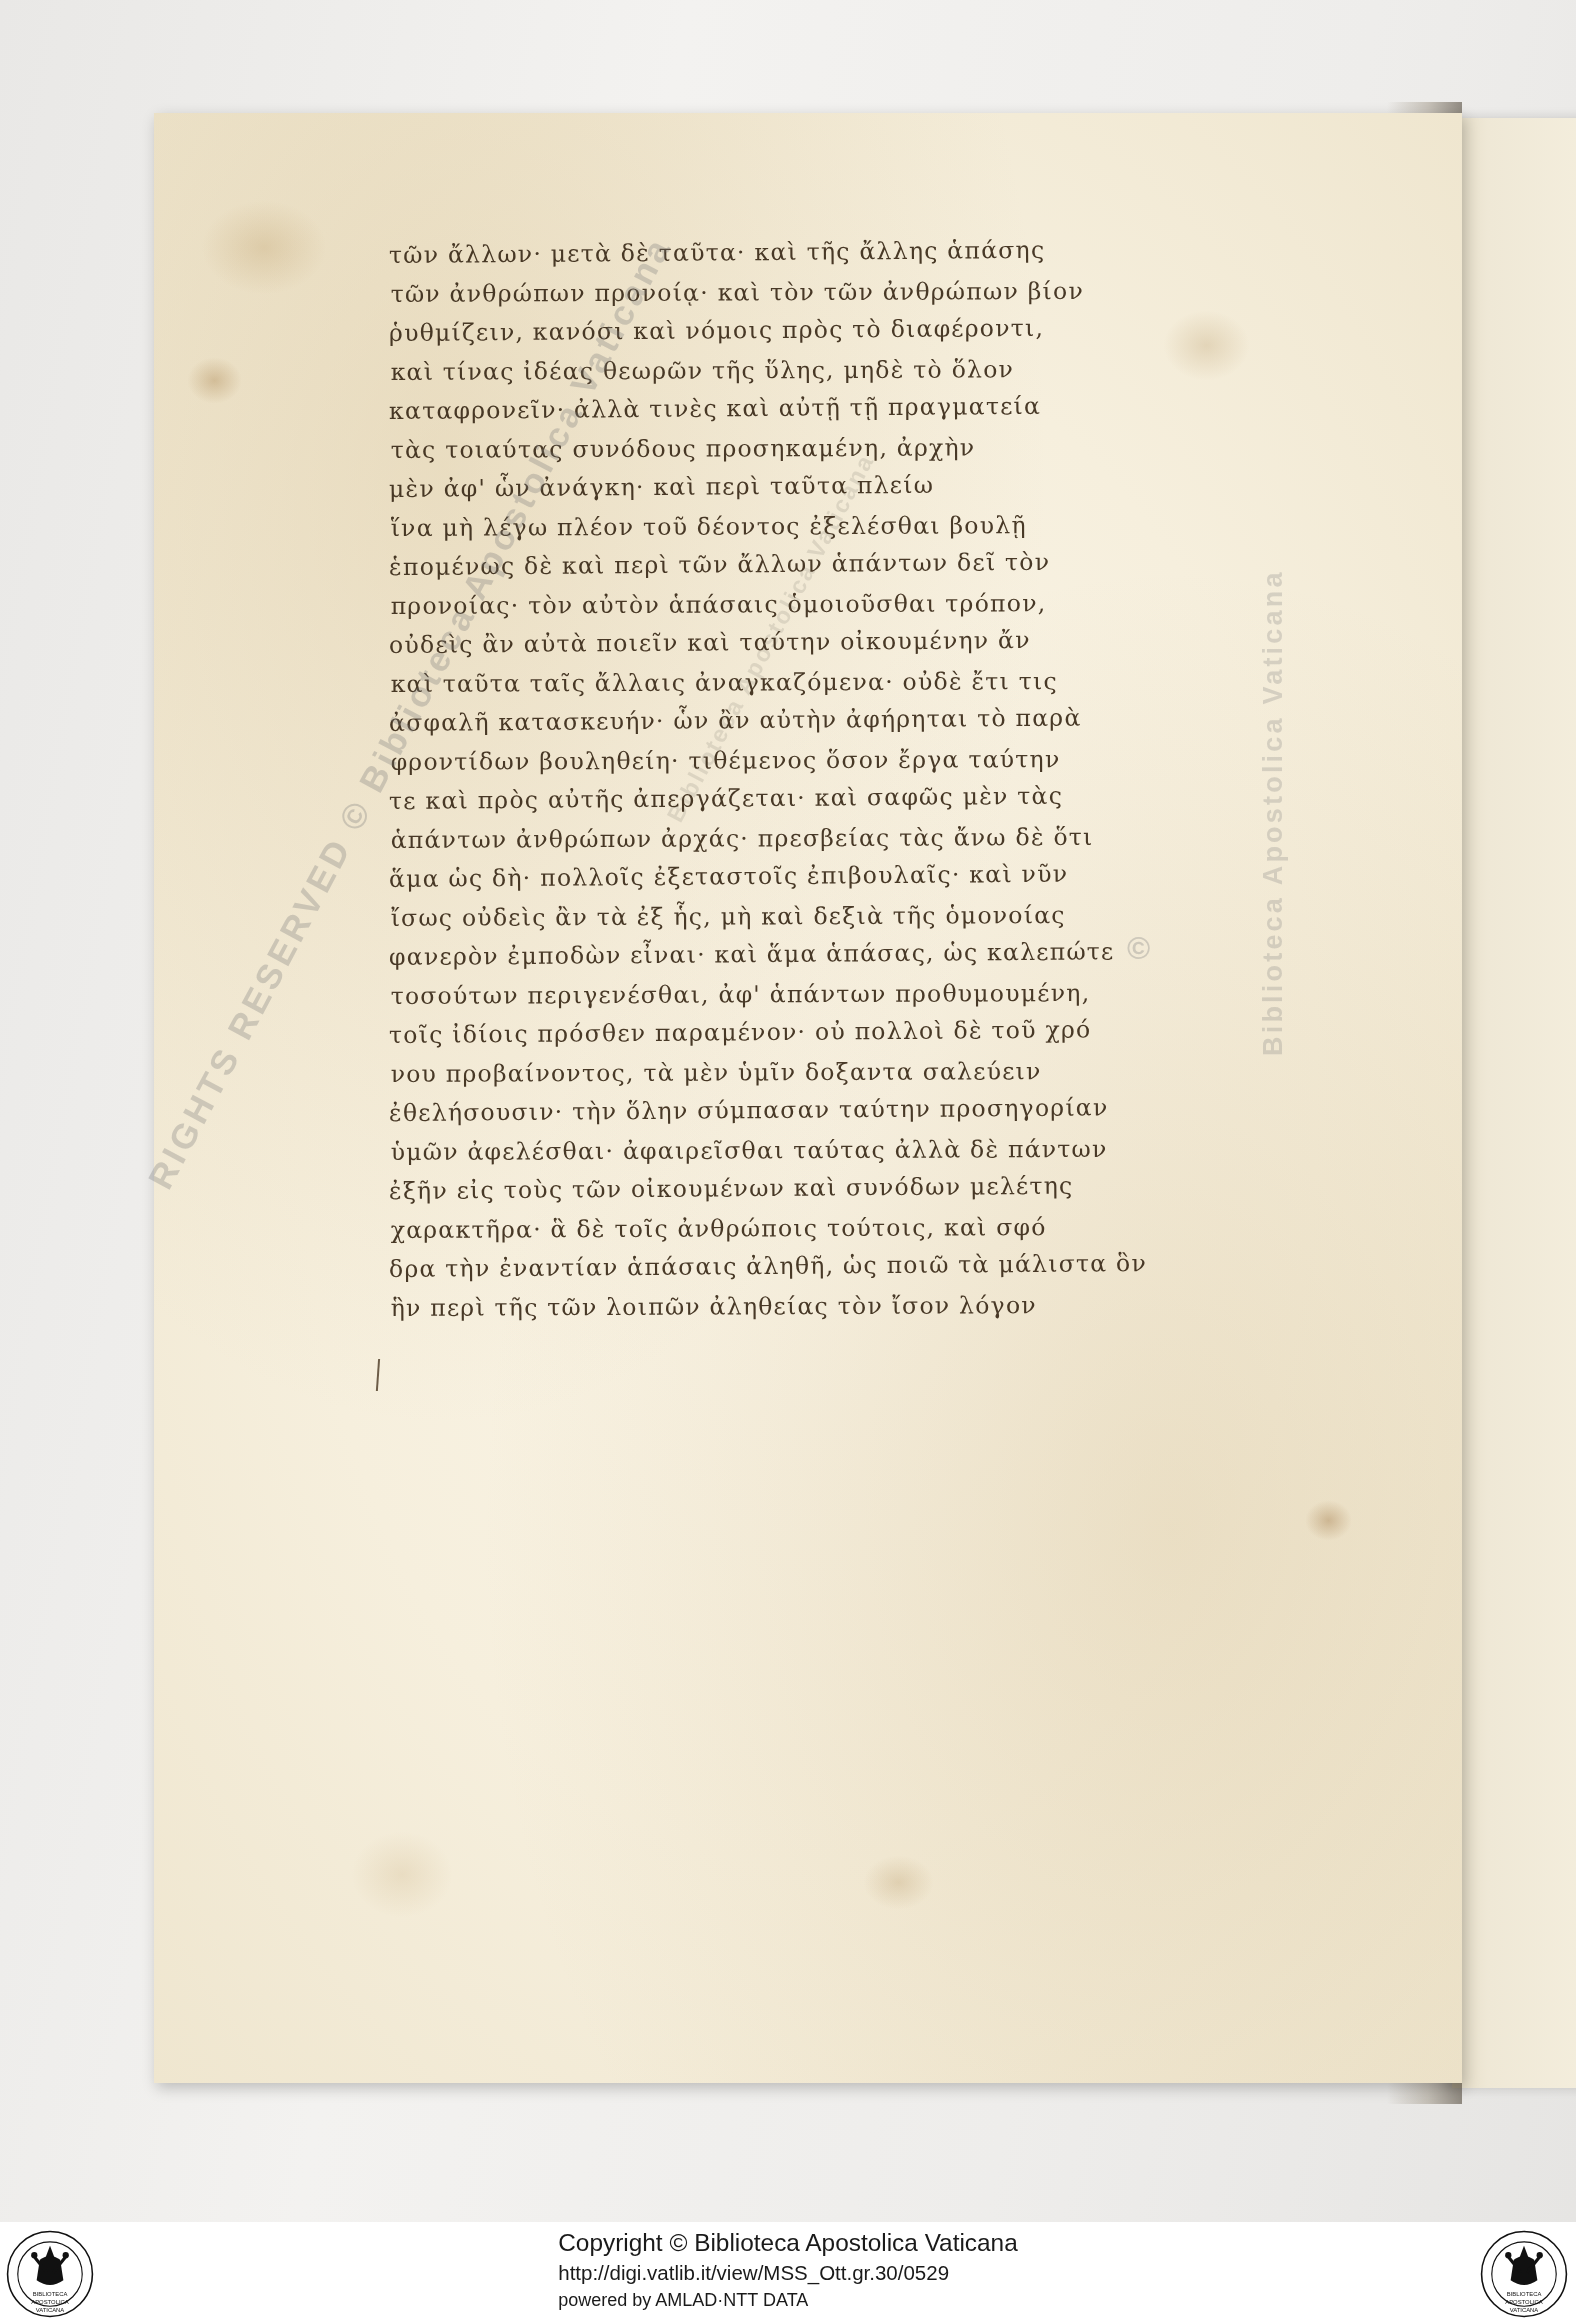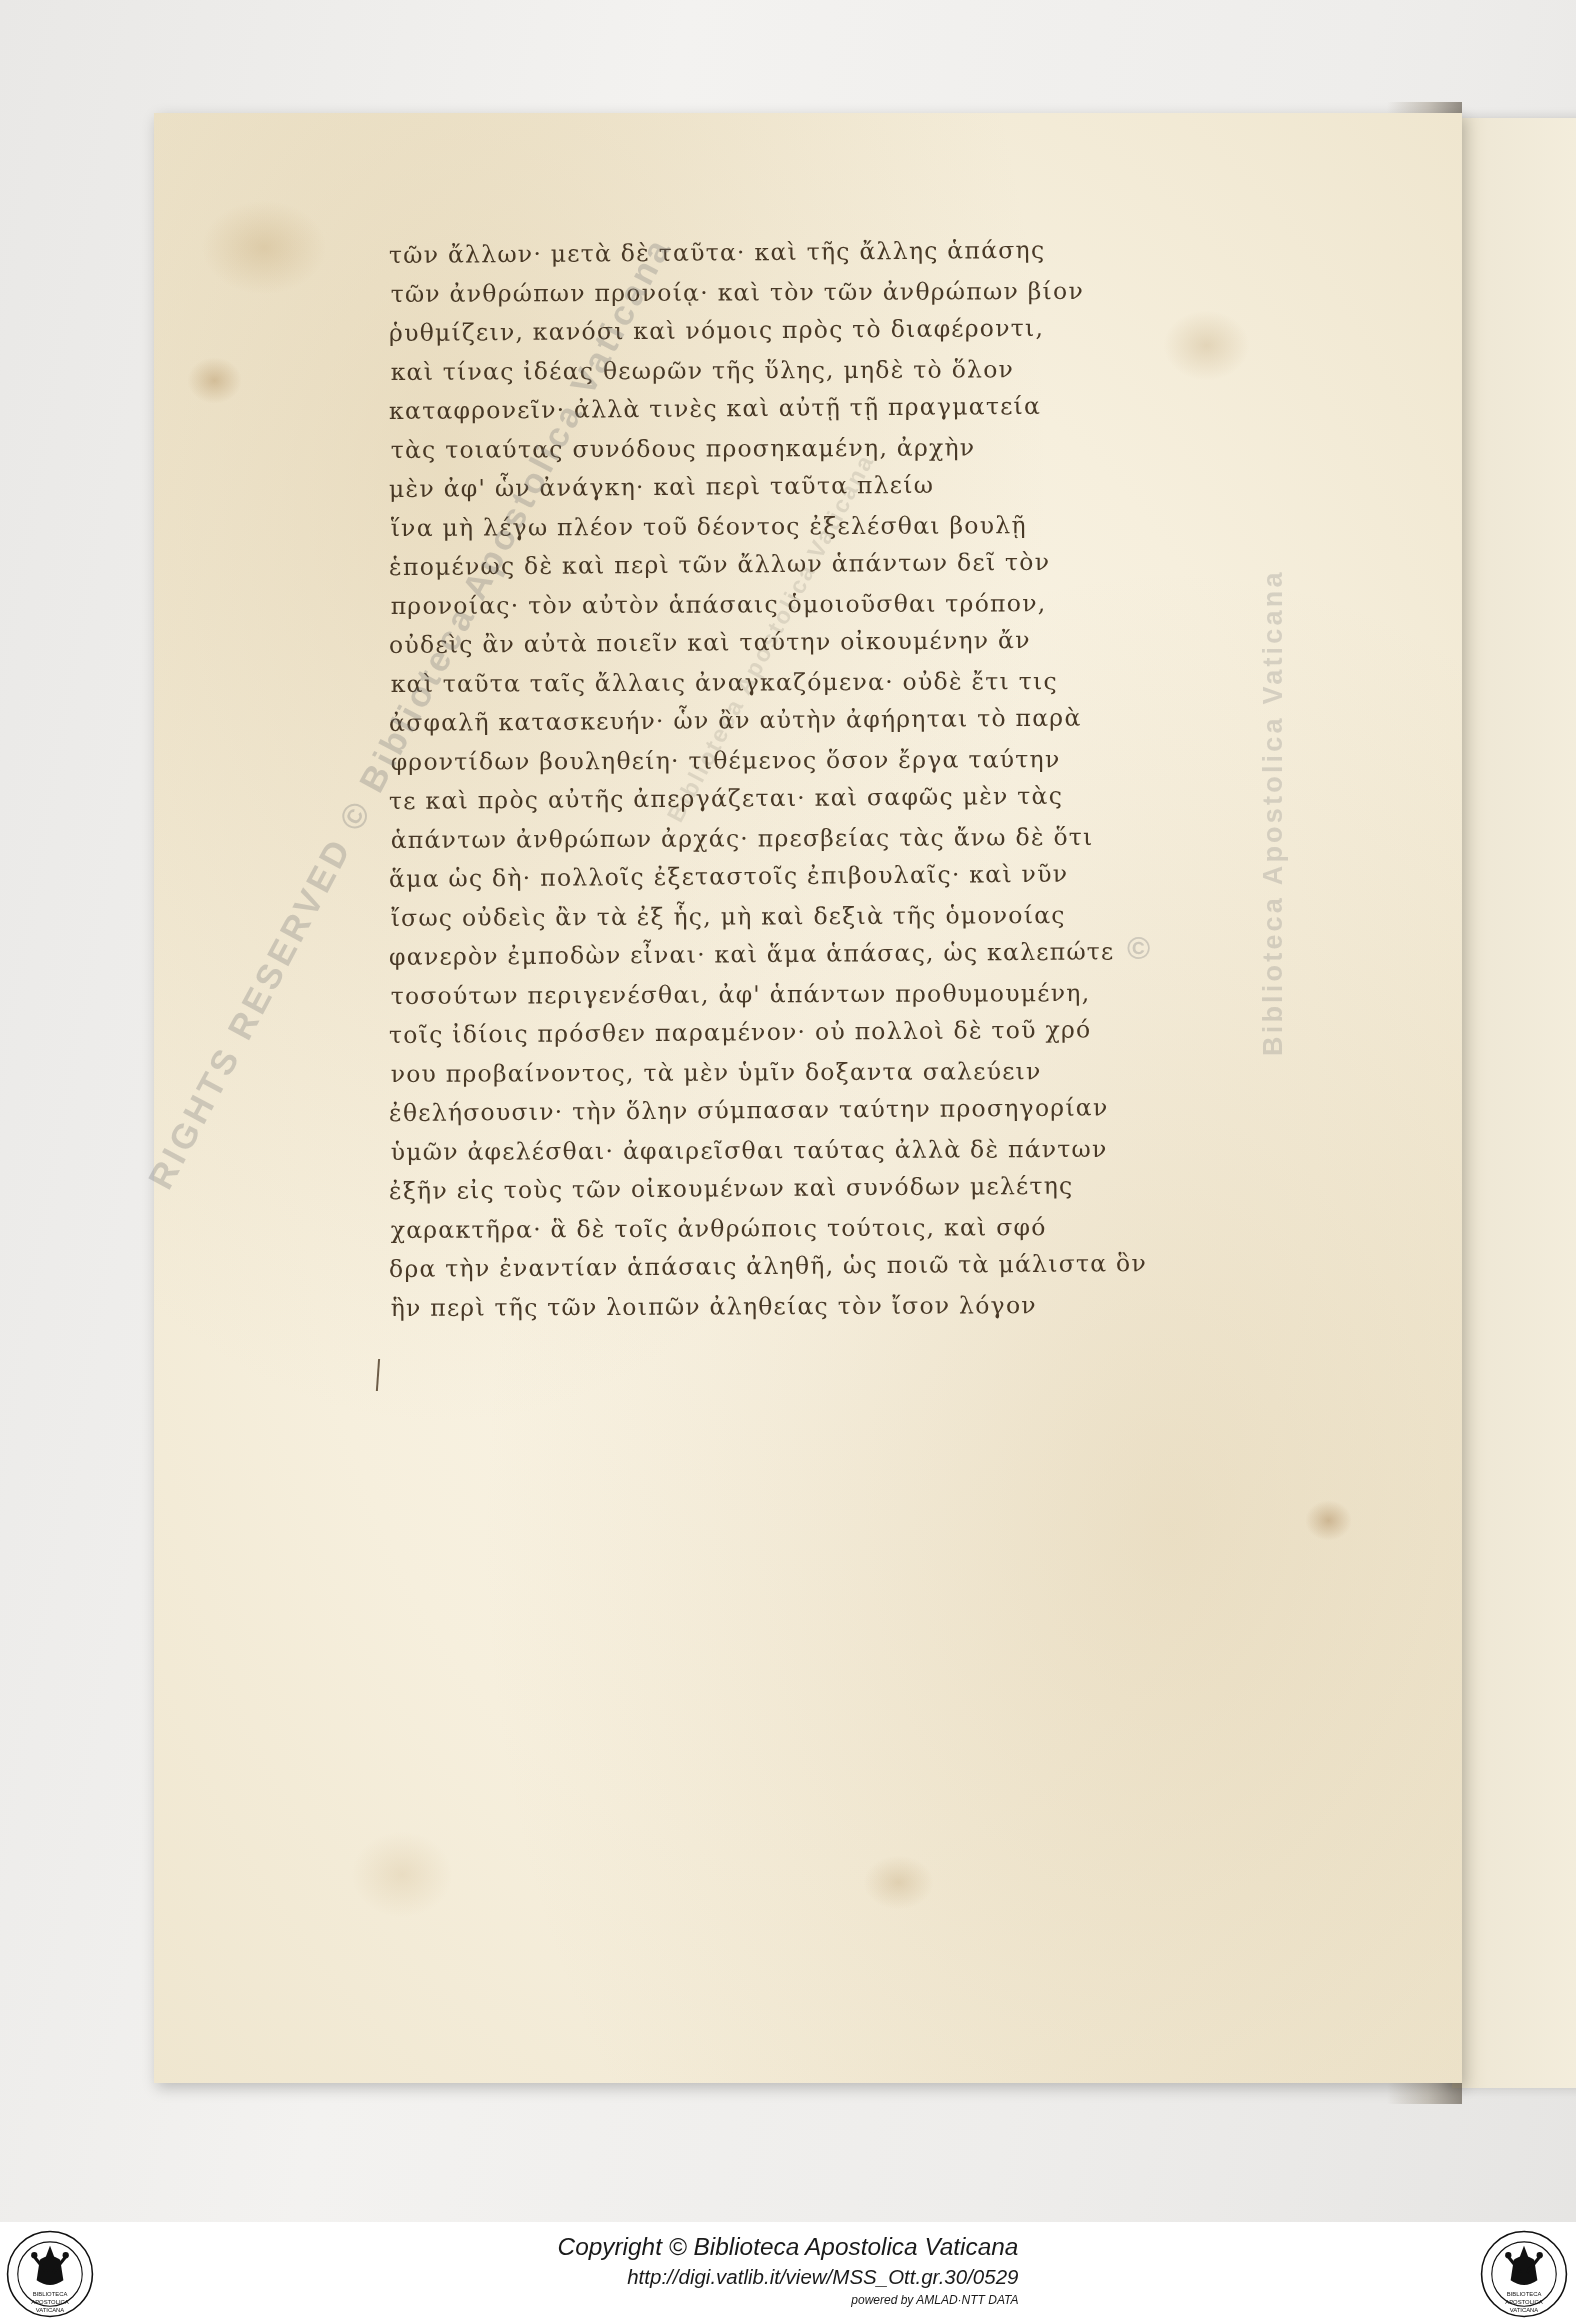--- a/index.html
+++ b/index.html
@@ -156,34 +156,33 @@
     left: 0;
     top: 2222px;
     width: 1576px;
     height: 96px;
     background: #ffffff;
     display: flex;
     align-items: center;
     justify-content: center;
   }
   #footer-center {
-    text-align: right;
+    text-align: left;
     line-height: 1.32;
-    font-style: italic;
   }
   #footer-copyright {
     font-size: 24.4px;
     color: #1a1a1a;
   }
   #footer-url {
     font-size: 20.5px;
     color: #1a1a1a;
   }
   #footer-powered {
-    font-size: 12px;
+    font-size: 18px;
     color: #1a1a1a;
     margin-top: 3.2px;
   }
   .seal {
     position: absolute;
     top: 2230px;
     width: 88px;
     height: 88px;
   }
   #seal-left  { left: 6.3px; }

